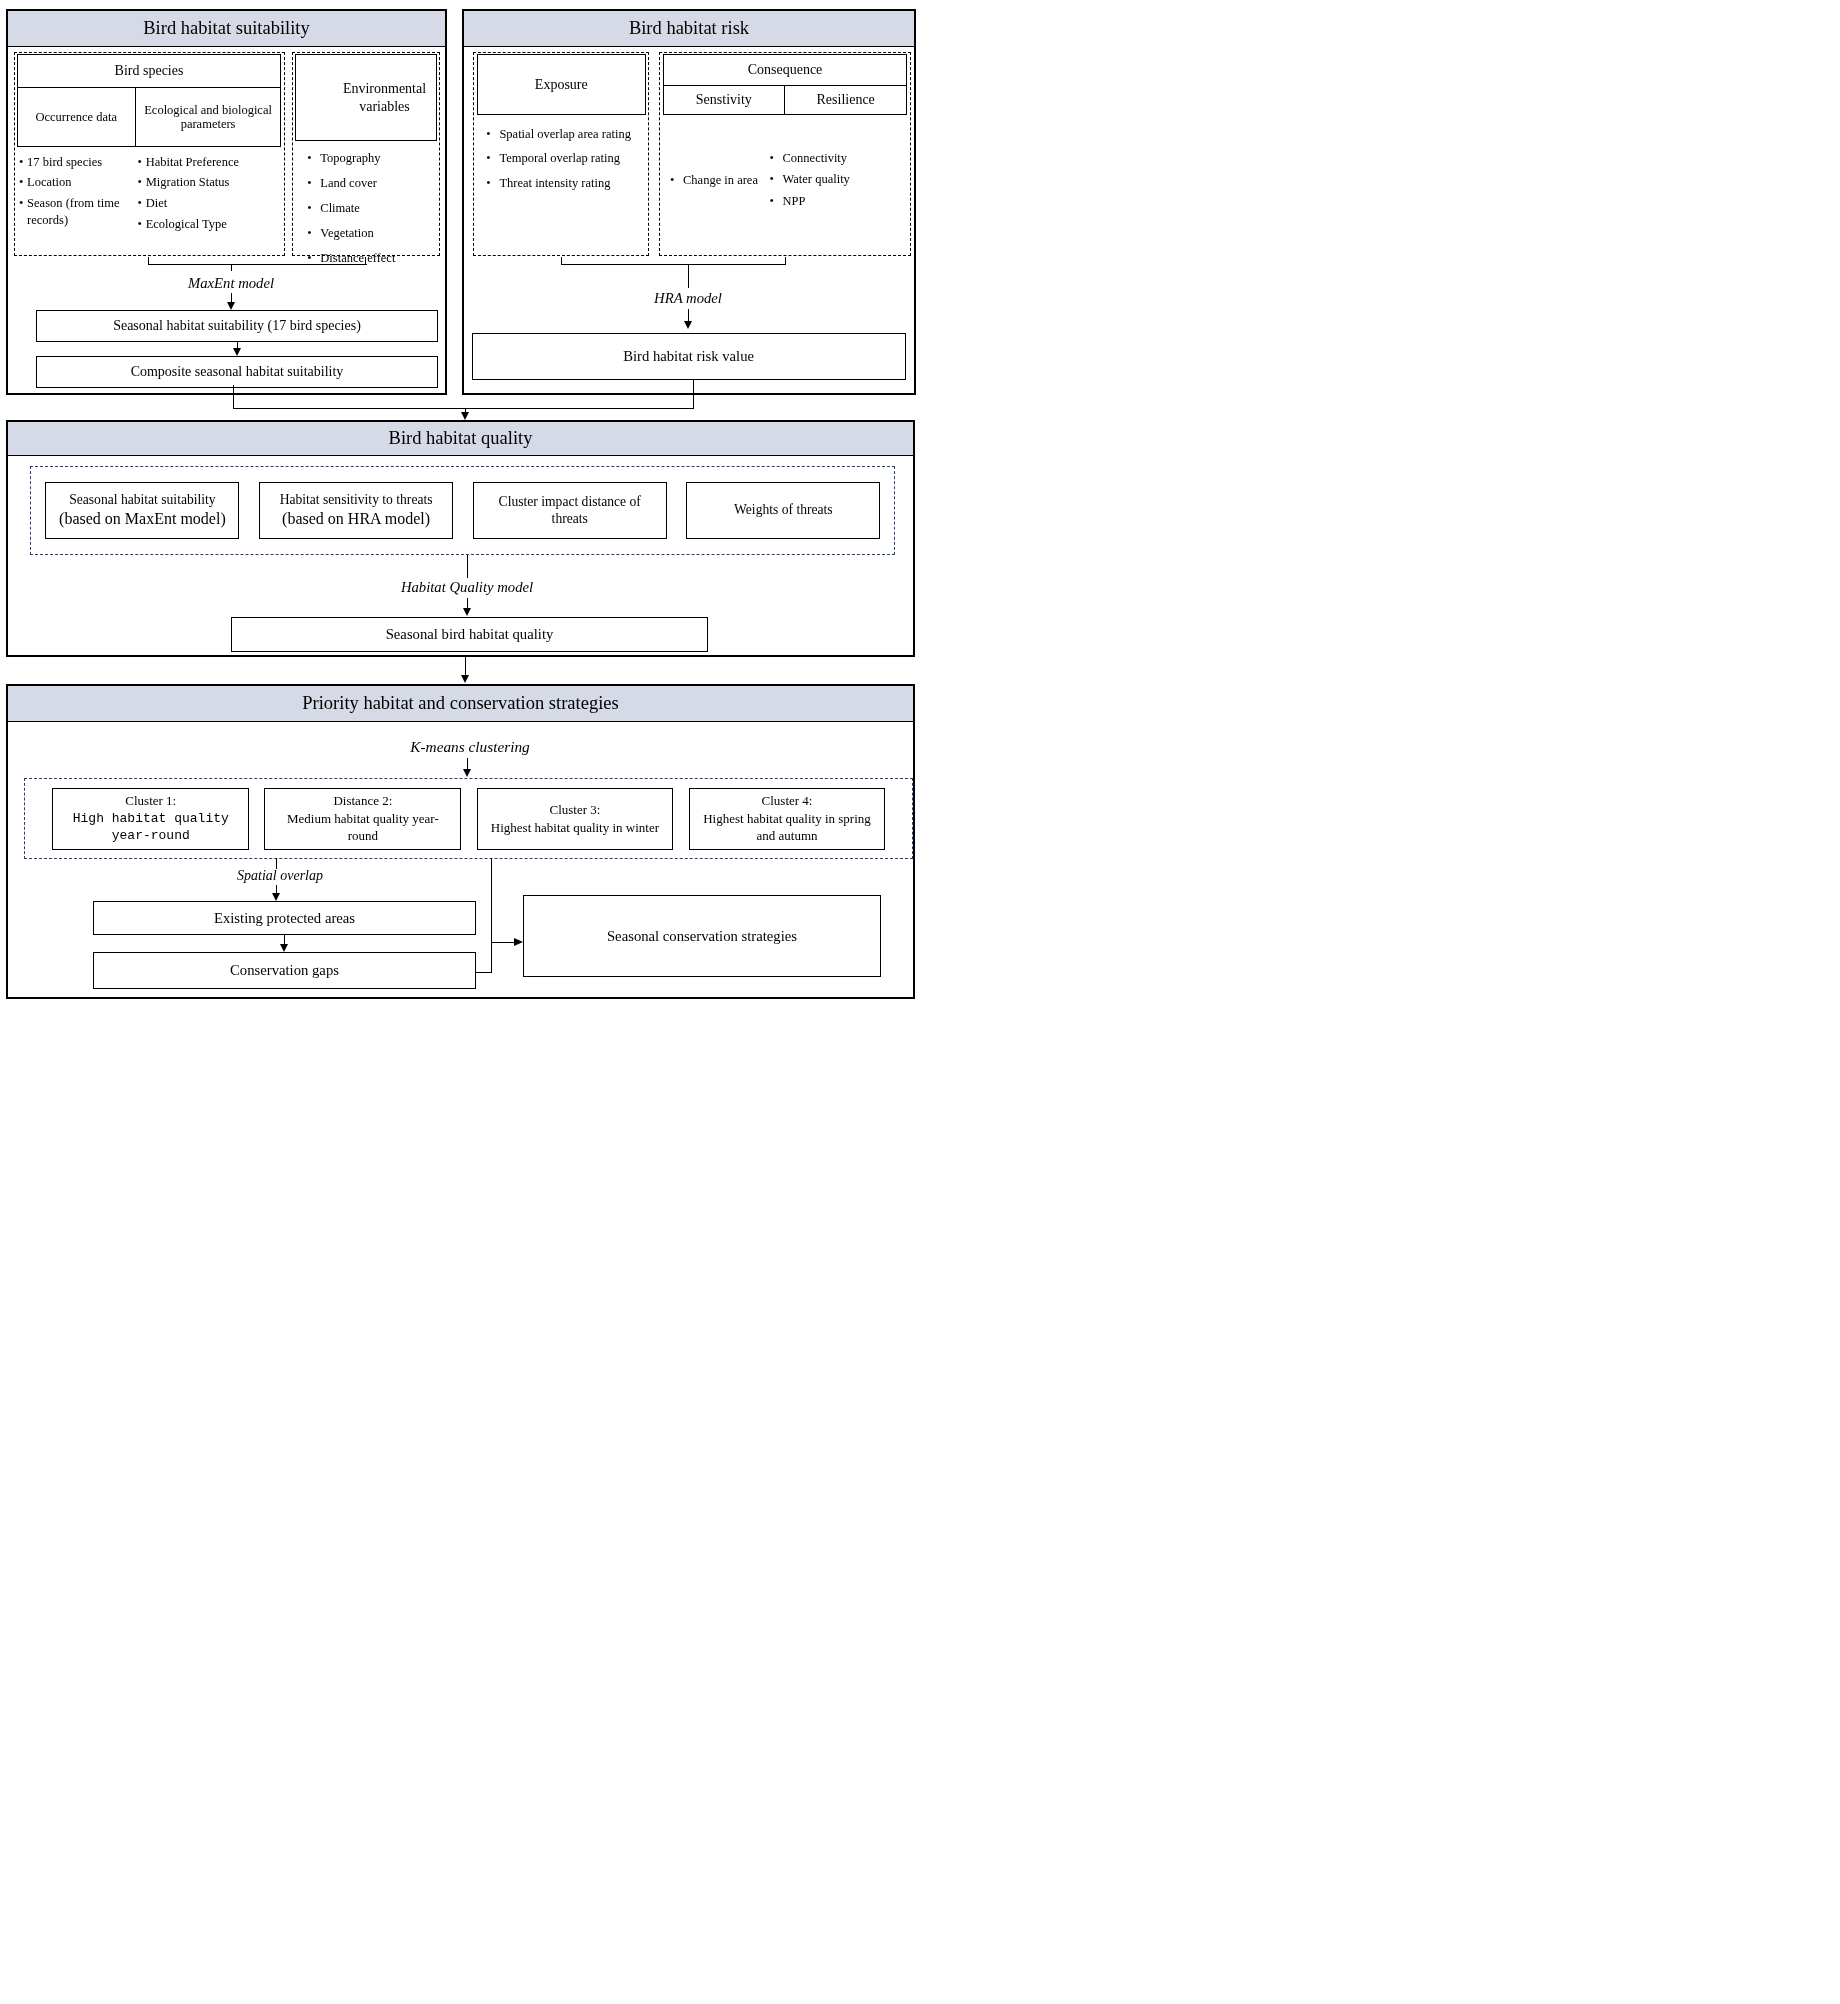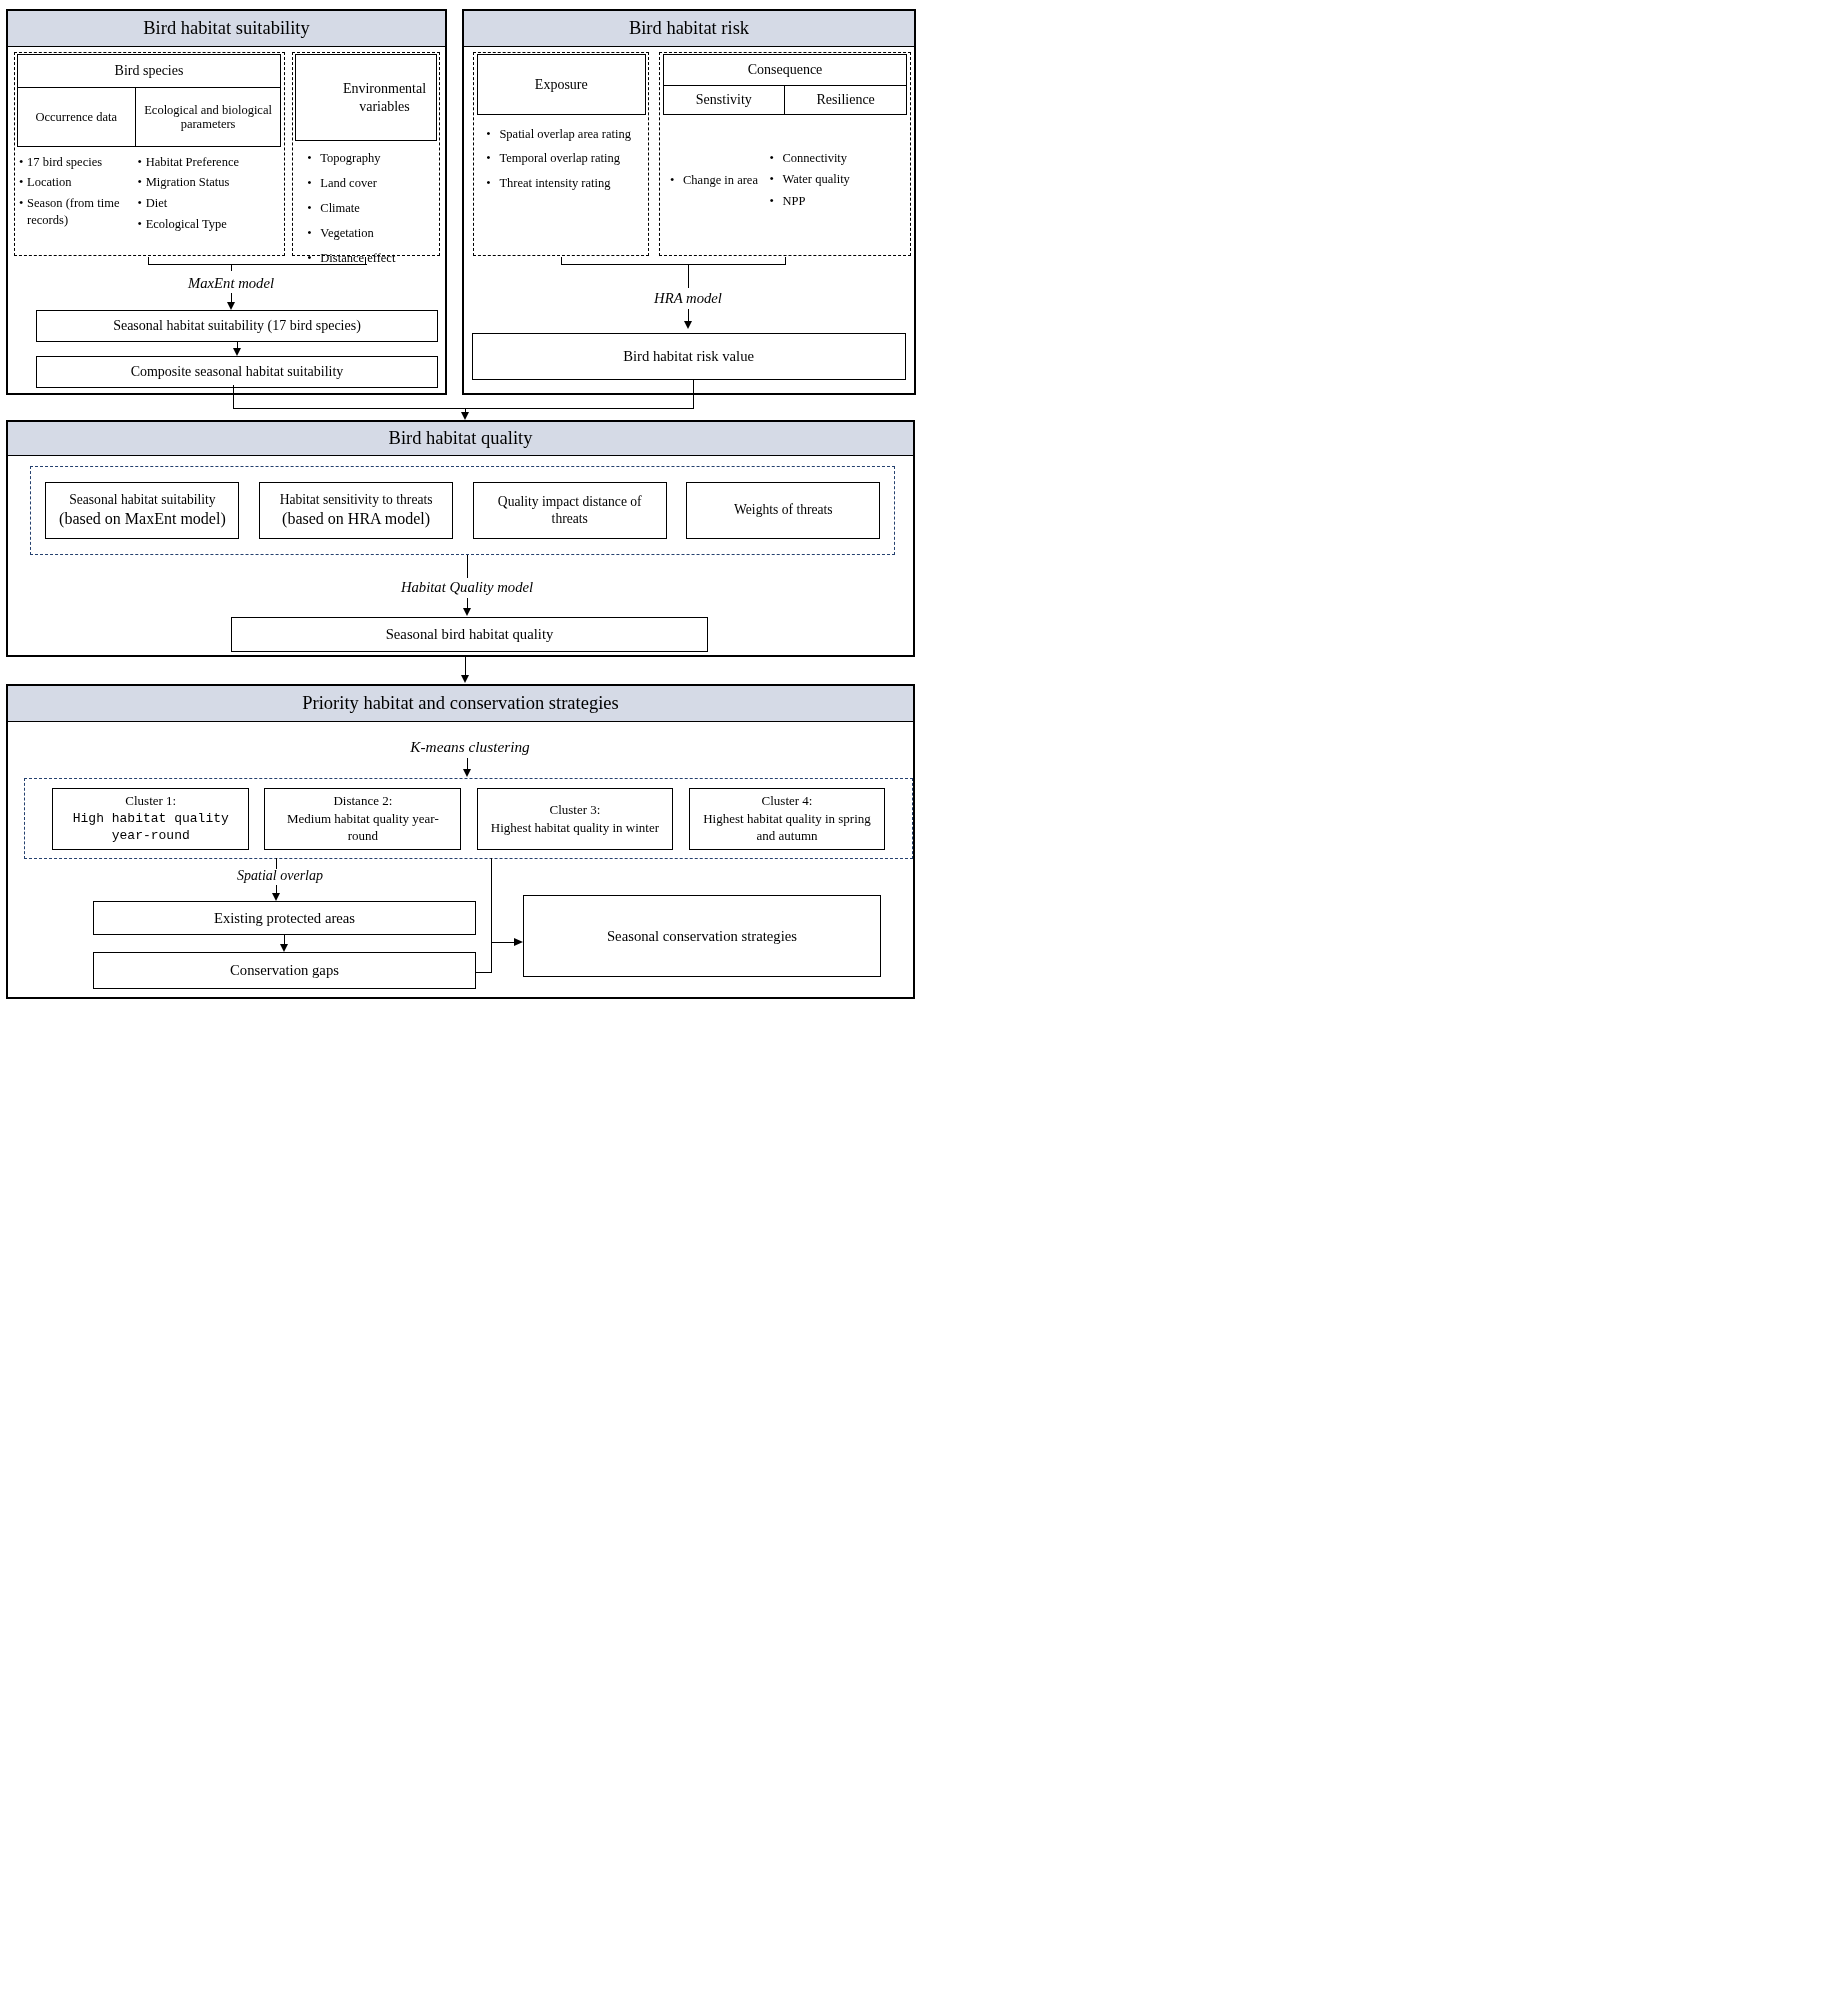--- a/index.html
+++ b/index.html
@@ -210,21 +210,21 @@
     <div class="navy-box" style="left:22.4px;top:44px;width:865px;height:89px;padding:0 14px;gap:19.6px;">
       <div class="input-box">
         <div class="input-main">Seasonal habitat suitability</div>
         <div class="input-note">(based on MaxEnt model)</div>
       </div>
       <div class="input-box">
         <div class="input-main">Habitat sensitivity to threats</div>
         <div class="input-note">(based on HRA model)</div>
       </div>
       <div class="input-box">
-        <div class="input-main" style="max-width:158px;">Quality impact distance of threats</div>
+        <div class="input-main" style="max-width:158px;">Cluster impact distance of threats</div>
       </div>
       <div class="input-box">
         <div class="input-main">Weights of threats</div>
       </div>
     </div>
 
     <div class="vline" style="left:459px;top:133px;height:23px;"></div>
     <div class="model-label" style="left:377px;width:164px;top:157px;">Habitat Quality model</div>
     <div class="vline" style="left:459px;top:176px;height:11px;"></div>
     <div class="arrow-down" style="left:455px;top:186px;"></div>

